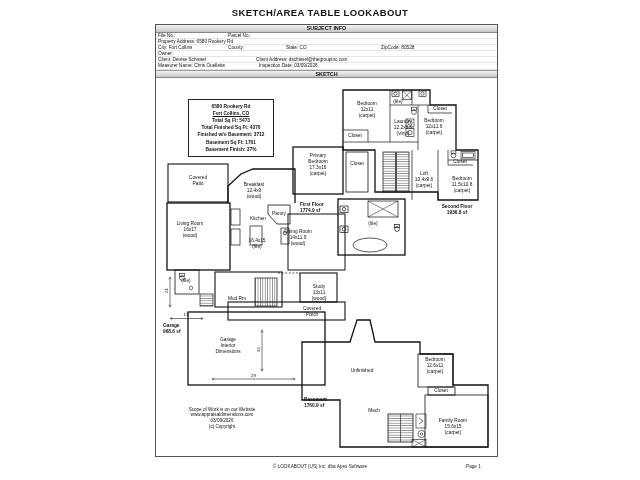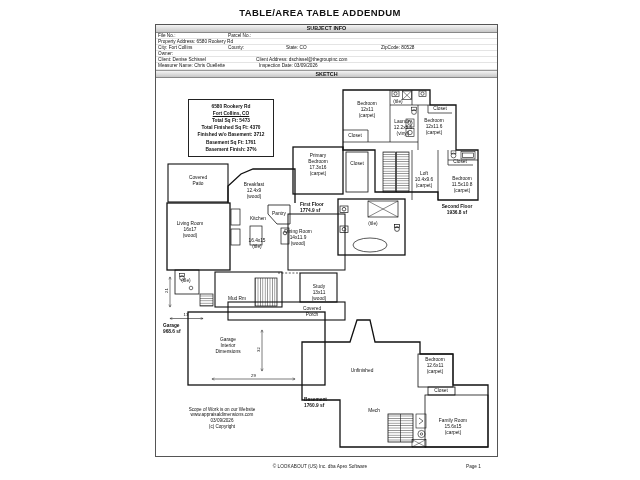--- a/index.html
+++ b/index.html
@@ -41,21 +41,21 @@
 
   #footer-copyright { position:absolute; left:0; top:464px; width:640px;
     text-align:center; font-size:4.7px; color:#222; }
   #footer-page { position:absolute; left:466px; top:464px; font-size:4.7px; color:#222; }
 </style>
 </head>
 <body>
 
 <div id="page">
 
-  <div id="doc-title">TABLE/AREA TABLE ADDENDUM</div>
+  <div id="doc-title">SKETCH/AREA TABLE LOOKABOUT</div>
 
   <div id="form">
 
     <div class="bar first">SUBJECT INFO</div>
 
     <div id="subject-rows">
       <div class="trow">
         <span style="left:2px">File No.:</span>
         <span style="left:72px">Parcel No.:</span>
       </div>

